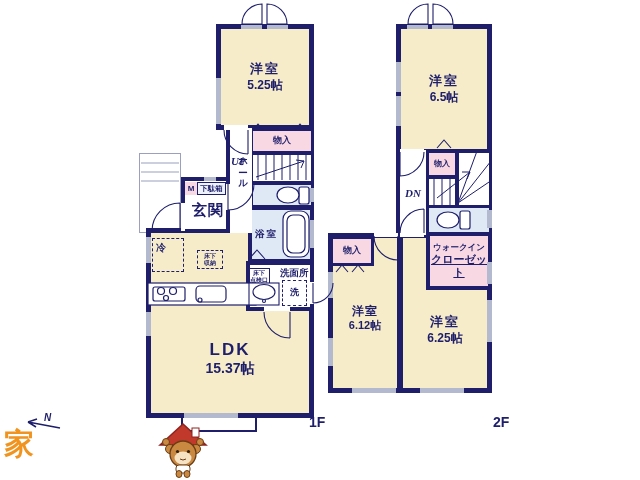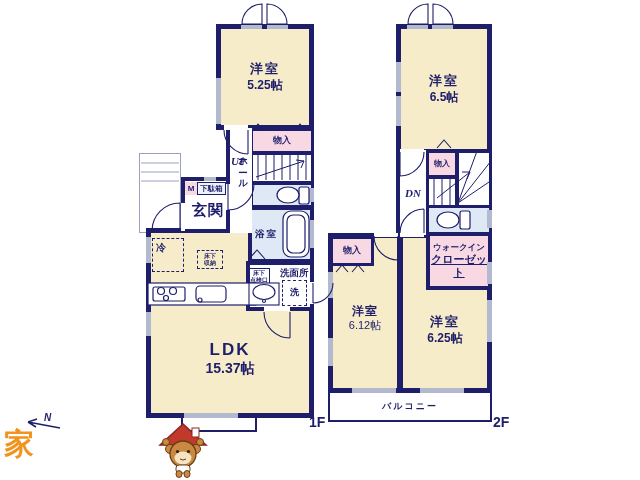--- a/index.html
+++ b/index.html
@@ -7,21 +7,21 @@
          font-family:"Liberation Sans",sans-serif;color:#1e1e6b;overflow:hidden;}
   .abs{position:absolute;box-sizing:border-box;}
   .room{position:absolute;box-sizing:border-box;border:5px solid #1e1e6b;
         display:flex;flex-direction:column;align-items:center;justify-content:center;
         text-align:center;line-height:1.25;}
   .b4{border-width:4px}.b3{border-width:3px}
   .cream{background:#f6ecc9}.pink{background:#f8d9e3}.blue{background:#dfe9f6}.white{background:#ffffff}
   .rname{font-size:13px;font-weight:700;letter-spacing:2px}
   .rarea{font-size:12px;font-weight:700}
   .rname-s{font-size:12px;font-weight:700;letter-spacing:1px}
-  .rarea-s{font-size:11px;font-weight:400}
+  .rarea-s{font-size:11px;font-weight:700}
   .lbl{position:absolute;font-weight:700;white-space:nowrap;}
   .small{font-size:9px;font-weight:700}
   .tiny{font-size:6px;line-height:1.15;font-weight:700;text-align:center}
   .updn{font-family:"Liberation Serif",serif;font-style:italic;font-weight:700;font-size:11px}
   .dashedbox{position:absolute;box-sizing:border-box;border:1.5px dashed #1e1e6b;background:transparent;}
   .caption{position:absolute;font-size:14px;font-weight:700;color:#1e1e6b;margin-left:25px;}
   .vtext{writing-mode:vertical-rl;text-orientation:mixed;letter-spacing:6px;}
   #logo{position:absolute;left:4px;top:424px;display:flex;align-items:baseline;font-weight:800;}
   .lg-big{font-size:30px}.lg-mid{font-size:24px}
   .orange{color:#f0941f}.lpink{color:#c75da8}
@@ -121,23 +121,20 @@
 
   <div class="room pink b4" style="left:426px;top:232px;width:66px;height:58px;">
     <span style="font-size:8.5px;font-weight:700;">ウォークイン</span>
     <span style="font-size:11px;font-weight:700;text-decoration:underline;">クローゼット</span>
   </div>
 
   <div class="room pink b3" style="left:330px;top:236px;width:44px;height:30px;">
     <span class="small">物入</span>
   </div>
 
-  <div class="abs" style="left:328px;top:391px;width:164px;height:31px;border:2px solid #1e1e6b;background:#fff;display:flex;align-items:center;justify-content:center;">
-    <span style="font-size:9px;font-weight:700;letter-spacing:2px;">バルコニー</span>
-  </div>
 
   <span class="lbl updn" style="left:405px;top:187px;">DN</span>
 
   <span class="caption" style="left:284px;top:414px;">1F</span>
   <span class="caption" style="left:468px;top:414px;">2F</span>
 
   <span class="lbl" style="left:44px;top:412px;font-size:10px;font-style:italic;">N</span>
 
   <div id="logo">
     <span class="lg-big orange">家</span>

